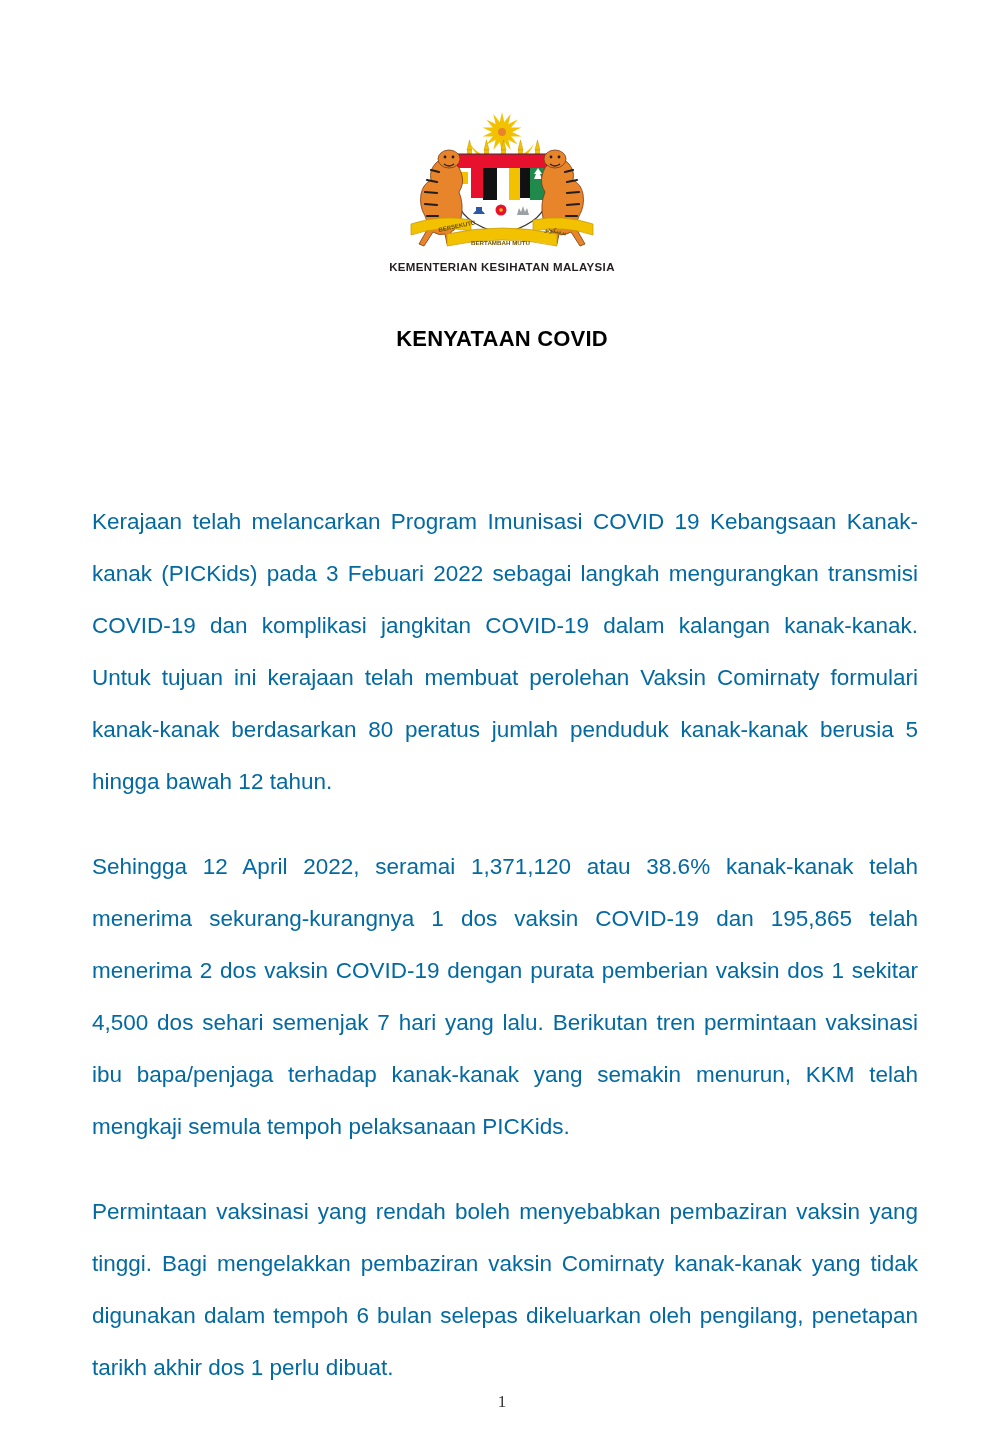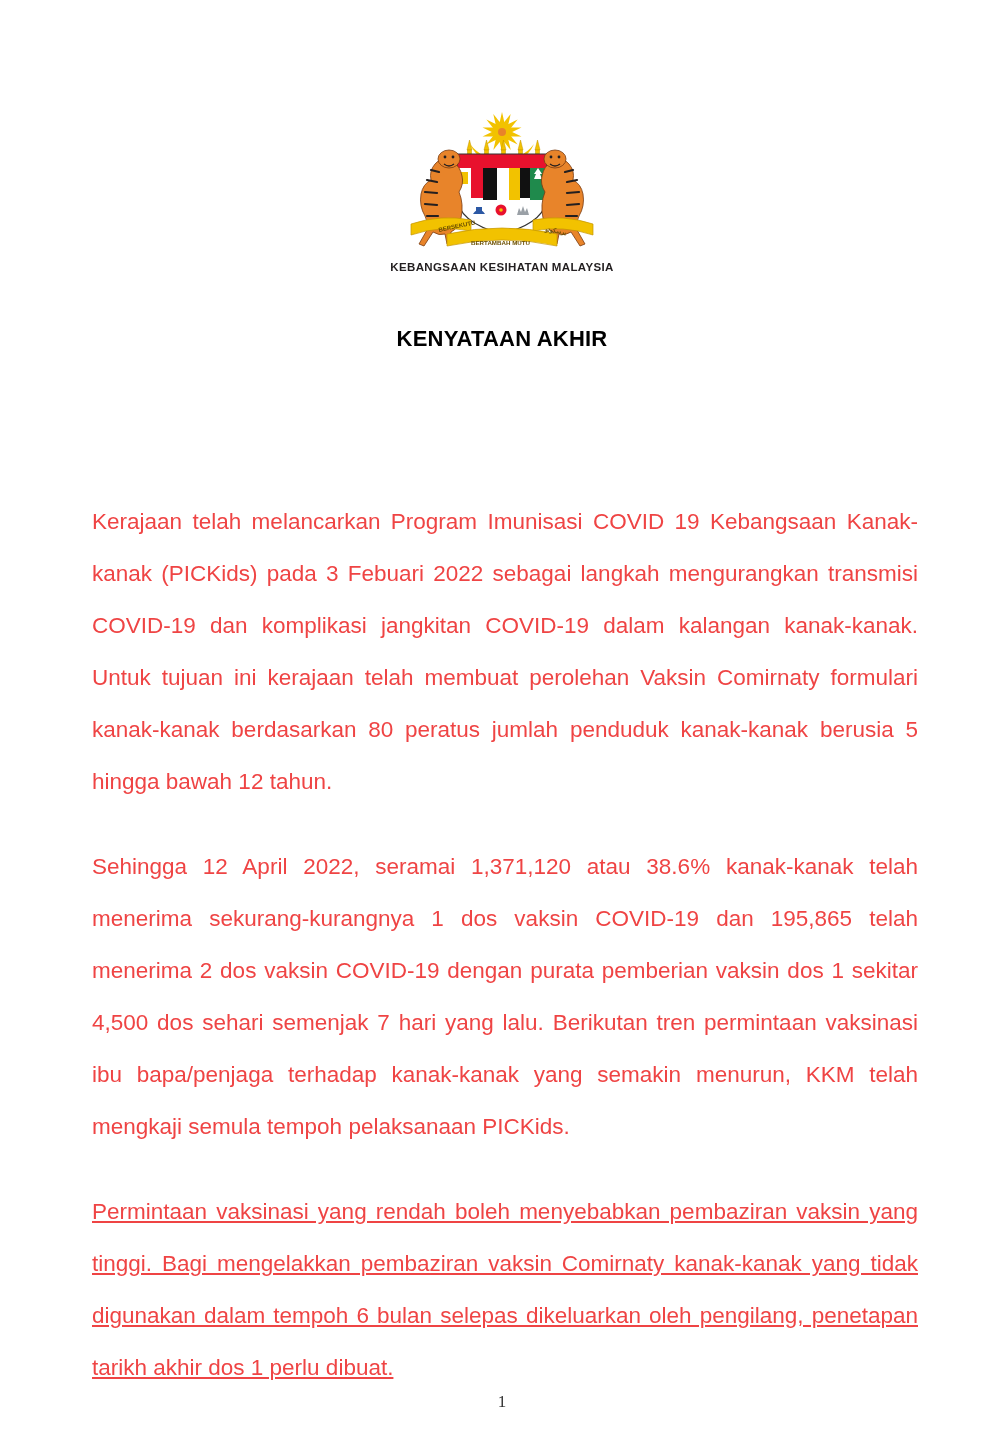--- a/index.html
+++ b/index.html
@@ -66,24 +66,24 @@
     left: 92px;
     right: 86px;
     top: 496px;
   }
   .para {
     font-size: 22.5px;
     line-height: 52px;
     text-align: justify;
     text-justify: inter-word;
     margin: 0 0 33px 0;
-    color: #ef4444;
+    color: #0369a1;
     hyphens: none;
   }
-  .para:last-child { margin-bottom: 0; text-decoration: underline; }
+  .para:last-child { margin-bottom: 0; }
 
   
   .footer {
     position: absolute;
     left: 0;
     right: 0;
     top: 1392px;
     text-align: center;
   }
   .page-number {
@@ -224,25 +224,25 @@
           <path d="M24 120 q30 -10 60 -4 l0 11 q-30 -6 -60 4 z" fill="#F2C200" stroke="#C49500" stroke-width="0.7"></path>
           <path d="M206 120 q-30 -10 -60 -4 l0 11 q30 -6 60 4 z" fill="#F2C200" stroke="#C49500" stroke-width="0.7"></path>
           <path d="M60 130 q55 -12 110 0 l0 12 q-55 -12 -110 0 z" fill="#F2C200" stroke="#C49500" stroke-width="0.7"></path>
           <text x="52" y="128" font-size="6" font-weight="bold" fill="#6b4f00" transform="rotate(-12 52 128)" font-family="'Liberation Sans', sans-serif">BERSEKUTU</text>
           <text x="84" y="141" font-size="6.2" font-weight="bold" fill="#6b4f00" font-family="'Liberation Sans', sans-serif">BERTAMBAH MUTU</text>
           <text x="158" y="127" font-size="6" font-weight="bold" fill="#6b4f00" transform="rotate(10 158 127)" font-family="'Liberation Sans', sans-serif">برسكوتو</text>
         </g>
       </svg>
     </div>
 
-    <div class="ministry-name">KEBANGSAAN KESIHATAN MALAYSIA</div>
+    <div class="ministry-name">KEMENTERIAN KESIHATAN MALAYSIA</div>
   </div>
 
   <div class="title-block">
-    <div class="title-line">KENYATAAN AKHIR</div>
+    <div class="title-line">KENYATAAN COVID</div>
   </div>
 
   <div class="body-block">
     <p class="para">Kerajaan telah melancarkan Program Imunisasi COVID 19 Kebangsaan Kanak-kanak (PICKids) pada 3 Febuari 2022 sebagai langkah mengurangkan transmisi COVID-19 dan komplikasi jangkitan COVID-19 dalam kalangan kanak-kanak. Untuk tujuan ini kerajaan telah membuat perolehan Vaksin Comirnaty formulari kanak-kanak berdasarkan 80 peratus jumlah penduduk kanak-kanak berusia 5 hingga bawah 12 tahun.</p>
     <p class="para">Sehingga 12 April 2022, seramai 1,371,120 atau 38.6% kanak-kanak telah menerima sekurang-kurangnya 1 dos vaksin COVID-19 dan 195,865 telah menerima 2 dos vaksin COVID-19 dengan purata pemberian vaksin dos 1 sekitar 4,500 dos sehari semenjak 7 hari yang lalu. Berikutan tren permintaan vaksinasi ibu bapa/penjaga terhadap kanak-kanak yang semakin menurun, KKM telah mengkaji semula tempoh pelaksanaan PICKids.</p>
     <p class="para">Permintaan vaksinasi yang rendah boleh menyebabkan pembaziran vaksin yang tinggi. Bagi mengelakkan pembaziran vaksin Comirnaty kanak-kanak yang tidak digunakan dalam tempoh 6 bulan selepas dikeluarkan oleh pengilang, penetapan tarikh akhir dos 1 perlu dibuat.</p>
   </div>
 
   <div class="footer">
     <span class="page-number">1</span>

